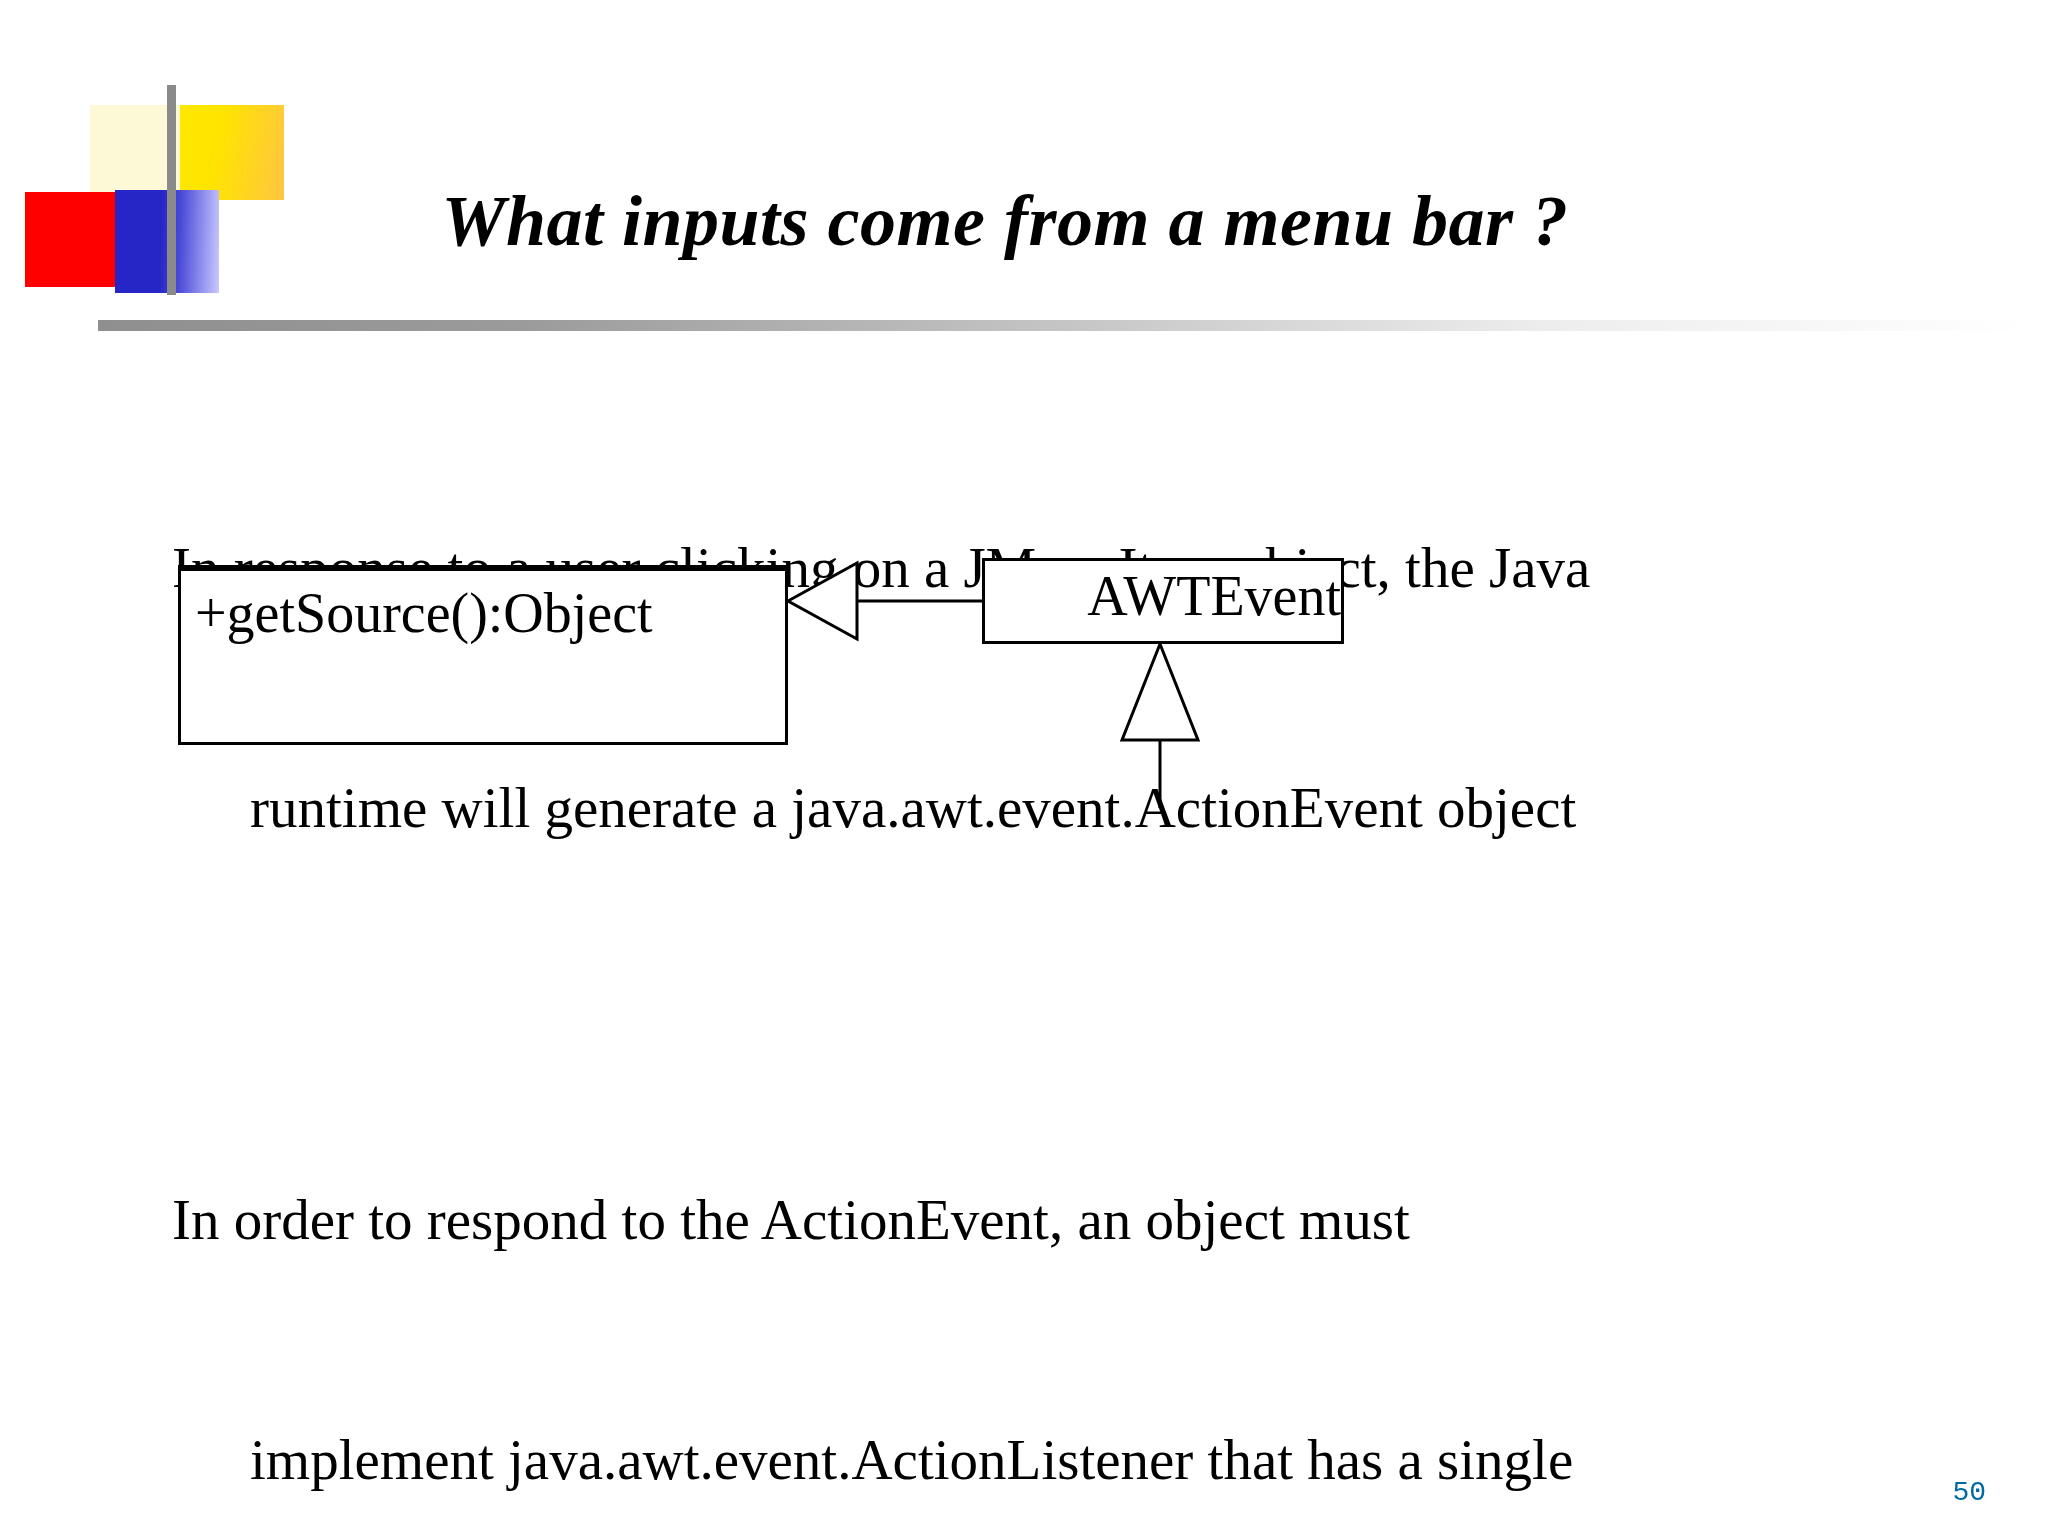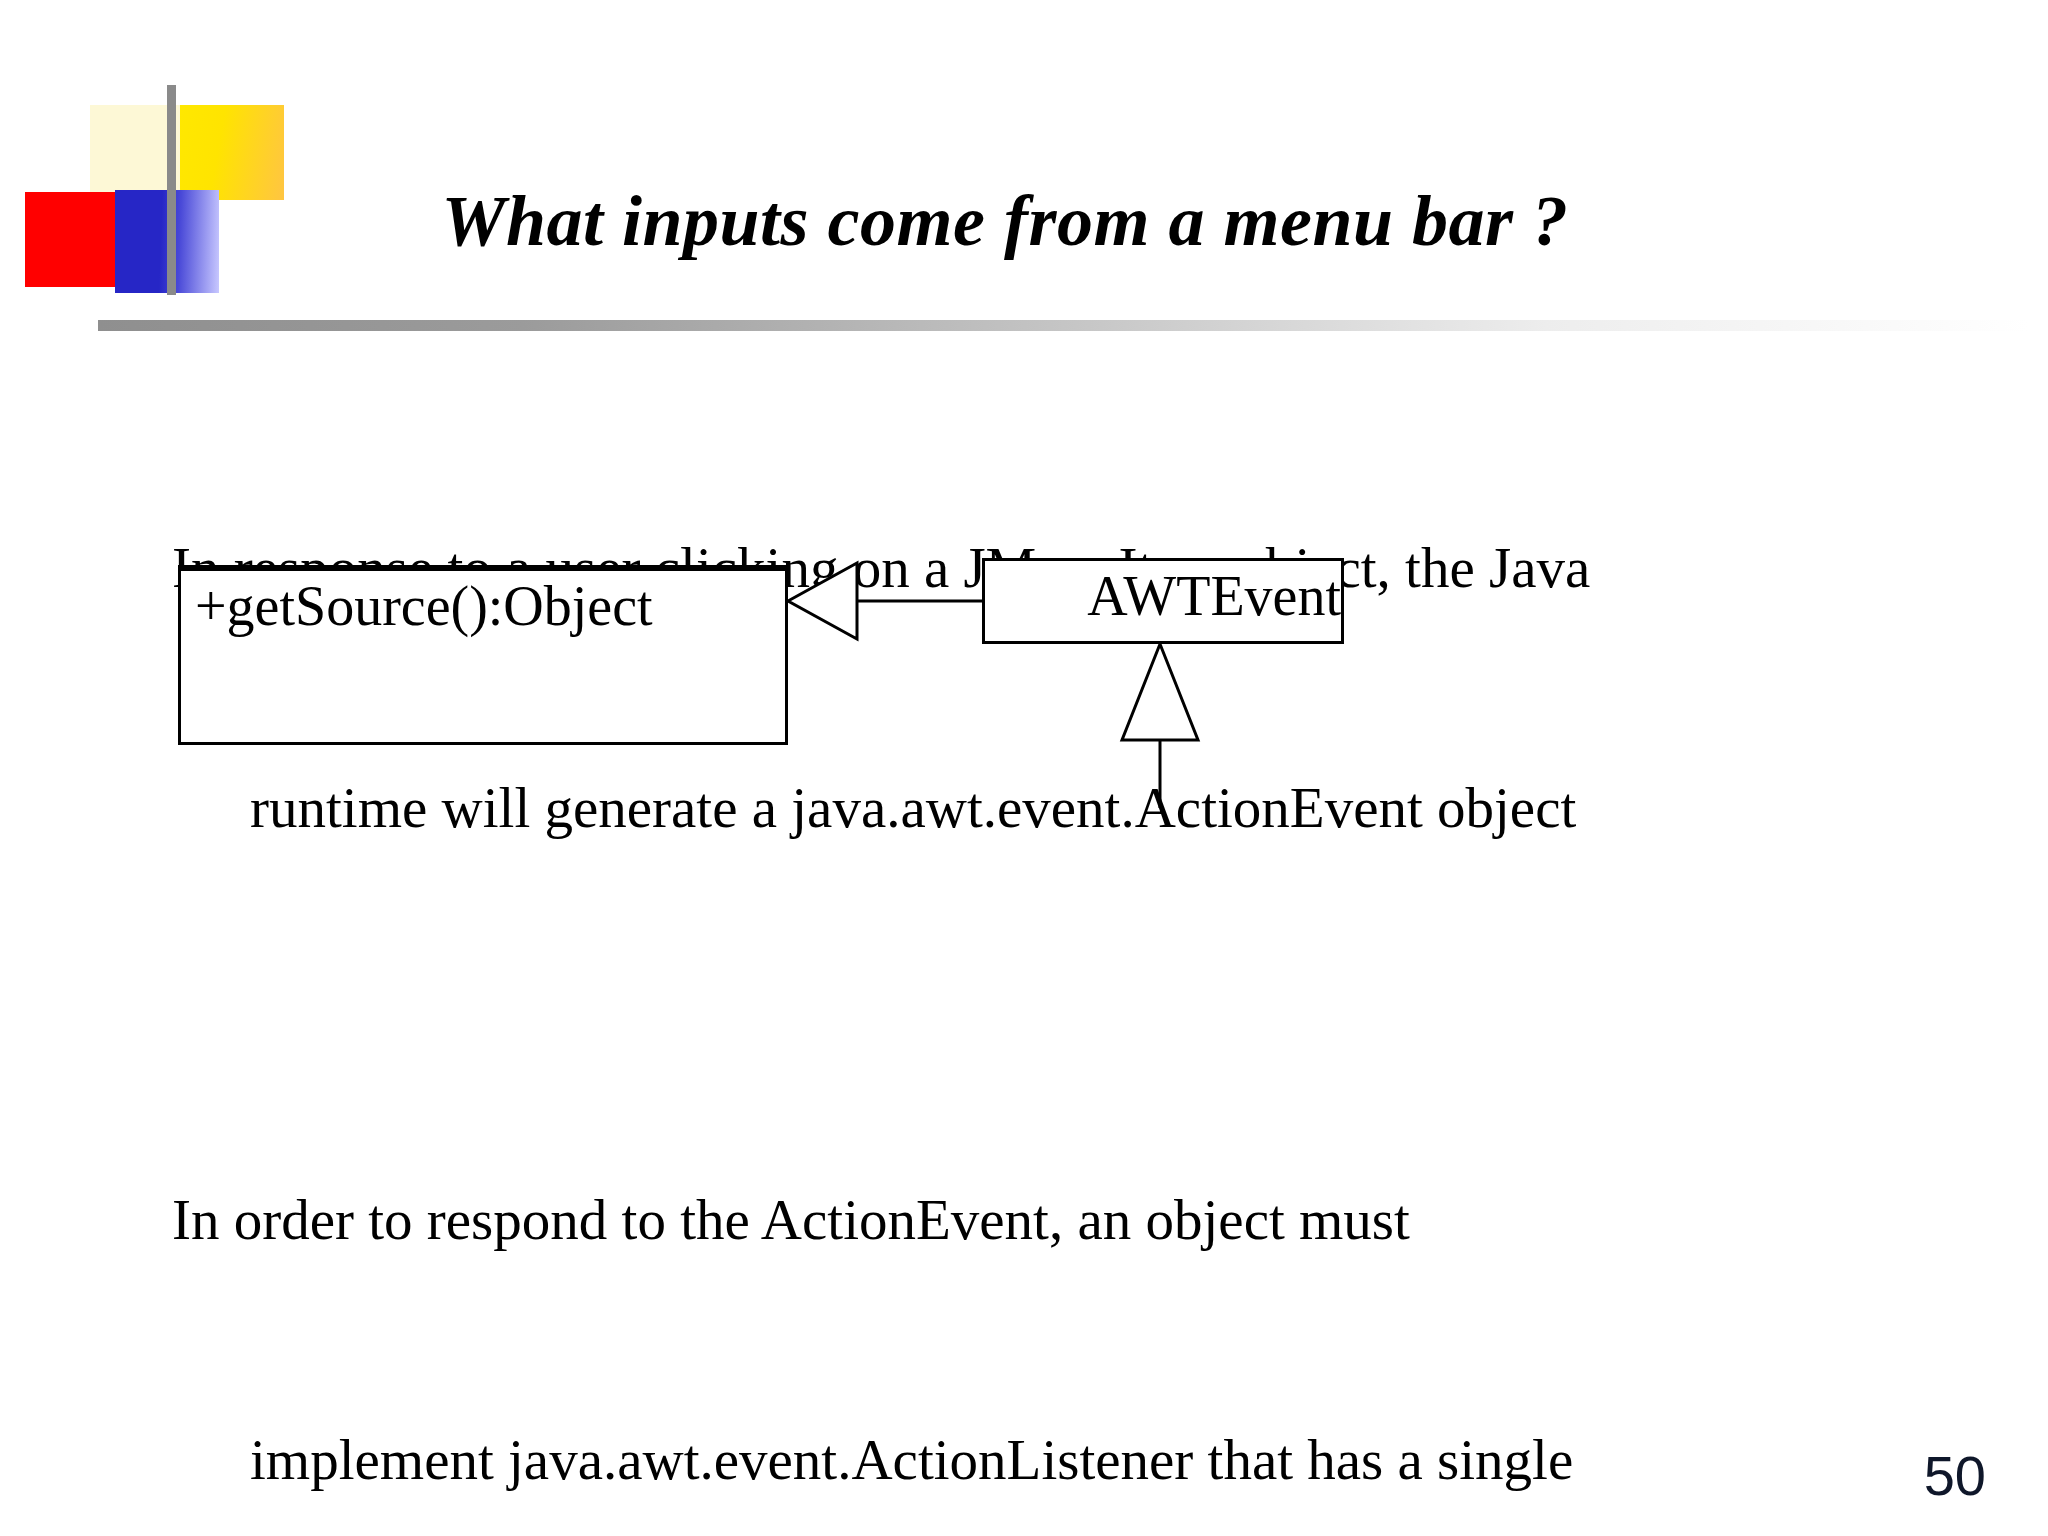--- a/index.html
+++ b/index.html
@@ -113,36 +113,36 @@
     white-space: nowrap;
   }
   .uml-divider {
     height: 0;
     border-top: 3px solid #000;
     margin: 0;
   }
   .uml-ops {
     font-size: 56px;
     line-height: 1.05;
-    padding: 6px 0 8px 14px;
+    padding: 13px 0 8px 14px;
     white-space: nowrap;
   }
 
   #box-eventobject { left: 178px; top: 565px; width: 610px; height: 180px; }
   #box-awtevent   { left: 982px; top: 558px; width: 362px; height: 86px; text-align: right; }
   #box-awtevent .uml-name { padding-left: 20px; }
   #box-actionevent { left: 735px; top: 808px; width: 872px; height: 170px; }
 
   #page-num {
     position: absolute;
     right: 62px;
     bottom: 28px;
-    font-size: 56px;
-    font-family: Liberation Sans, sans-serif;
-    color: #0f172a;
+    font-size: 28px;
+    font-family: Liberation Mono, monospace;
+    color: #0369a1;
   }
 </style>
 </head>
 <body>
 
 <div id="logo">
   <div class="blk blk-cream"></div>
   <div class="blk blk-yellow"></div>
   <div class="blk blk-red"></div>
   <div class="blk blk-blue"></div>

